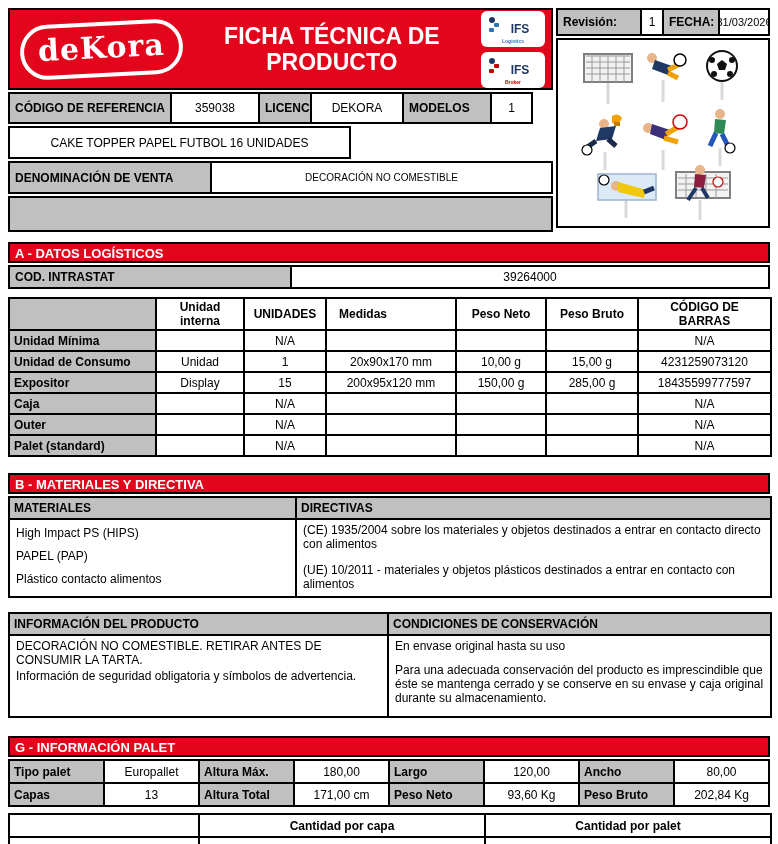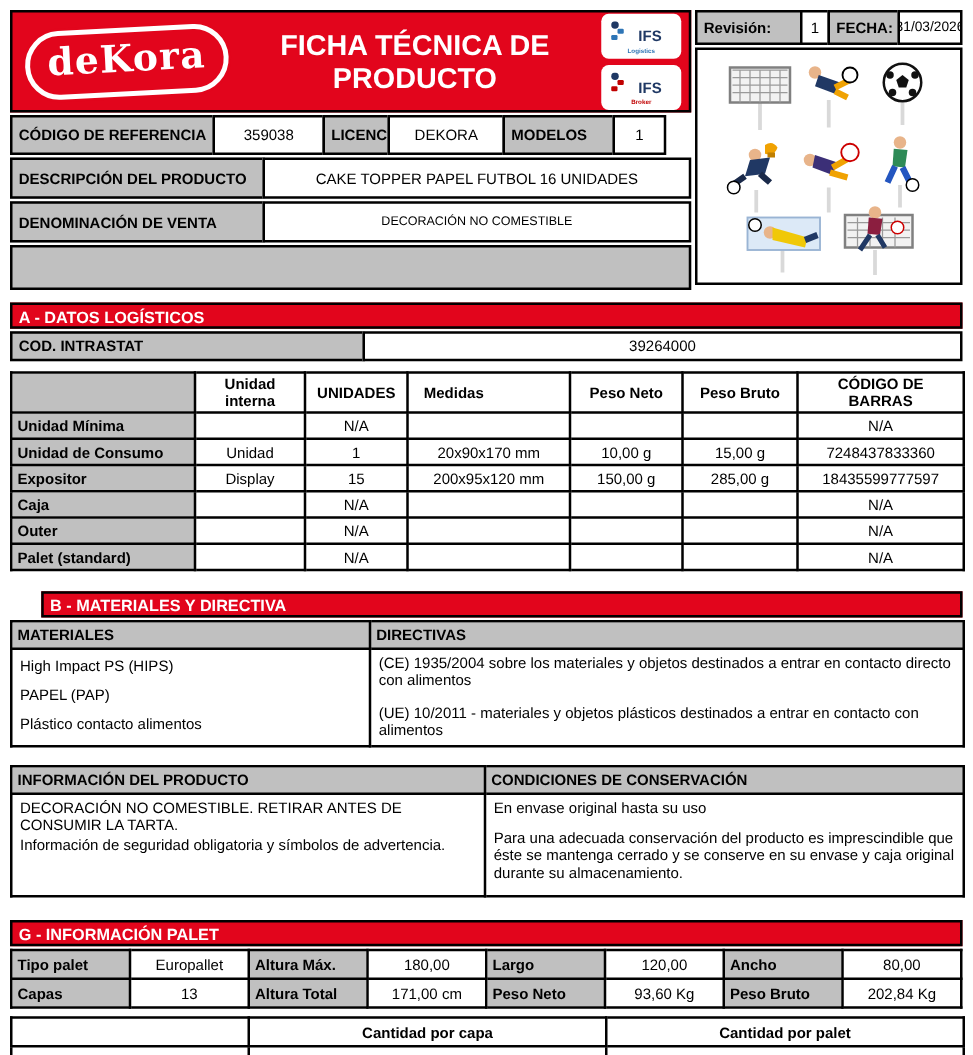--- a/index.html
+++ b/index.html
@@ -58,21 +58,21 @@
   .log-table td.lab-td { width: 147px; }
 
   .two-col th { background: var(--gray); text-align: left; height: 22px; }
   .two-col td { vertical-align: top; padding: 3px 6px; }
 
   .g-table td { height: 23px; }
   .pal-table th { height: 23px; } .pal-table td { height: 24px; }
   .pal-table td.lab-w { font-weight: bold; }
 
   .mt8 { margin-top: 8px; } .mt10 { margin-top: 10px; } .mt14 { margin-top: 14px; }
-  .mt16 { margin-top: 16px; margin-left: 25px; } .mt18 { margin-top: 18px; } .mt2 { margin-top: 2px; }
+  .mt16 { margin-top: 16px; } .mt18 { margin-top: 18px; } .mt2 { margin-top: 2px; }
   .mt6 { margin-top: 6px; }
   .para + .para { margin-top: 12px; }
   .mat-line { margin-top: 3px; } .mat-line + .mat-line { margin-top: 9px; }
   :root { --red: #e2051c; --gray: #c0c0c0; }
 </style>
 </head>
 <body>
 
 <div class="page">
 
@@ -108,21 +108,20 @@
       <div class="rowline">
         <div class="cell lab h32" style="width:164px">CÓDIGO DE REFERENCIA</div>
         <div class="cell val h32" style="width:90px">359038</div>
         <div class="cell lab h32" style="width:54px">LICENCIA</div>
         <div class="cell val h32" style="width:94px">DEKORA</div>
         <div class="cell lab h32" style="width:90px">MODELOS</div>
         <div class="cell val h32" style="width:43px">1</div>
       </div>
 
       <div class="rowline">
-        <div class="cell lab h33" style="width:204px">DESCRIPCIÓN DEL PRODUCTO</div>
         <div class="cell val h33" style="width:343px">CAKE TOPPER PAPEL FUTBOL 16 UNIDADES</div>
       </div>
 
       <div class="rowline">
         <div class="cell lab h33" style="width:204px">DENOMINACIÓN DE VENTA</div>
         <div class="cell val h33" style="width:343px;font-size:10px">DECORACIÓN NO COMESTIBLE</div>
       </div>
 
       <div class="gray-spacer"></div>
     </div>
@@ -249,21 +248,21 @@
       <td class="c"></td>
       <td class="c">N/A</td>
     </tr>
     <tr>
       <td class="lab-td">Unidad de Consumo</td>
       <td class="c">Unidad</td>
       <td class="c">1</td>
       <td class="c">20x90x170 mm</td>
       <td class="c">10,00 g</td>
       <td class="c">15,00 g</td>
-      <td class="c">7248437833360</td>
+      <td class="c">4231259073120</td>
     </tr>
     <tr>
       <td class="lab-td">Expositor</td>
       <td class="c">Display</td>
       <td class="c">15</td>
       <td class="c">200x95x120 mm</td>
       <td class="c">150,00 g</td>
       <td class="c">285,00 g</td>
       <td class="c">18435599777597</td>
     </tr>

